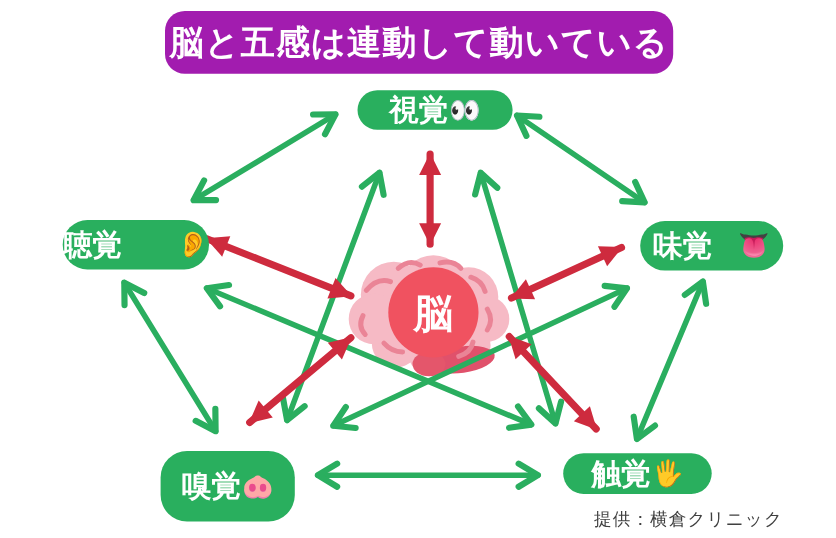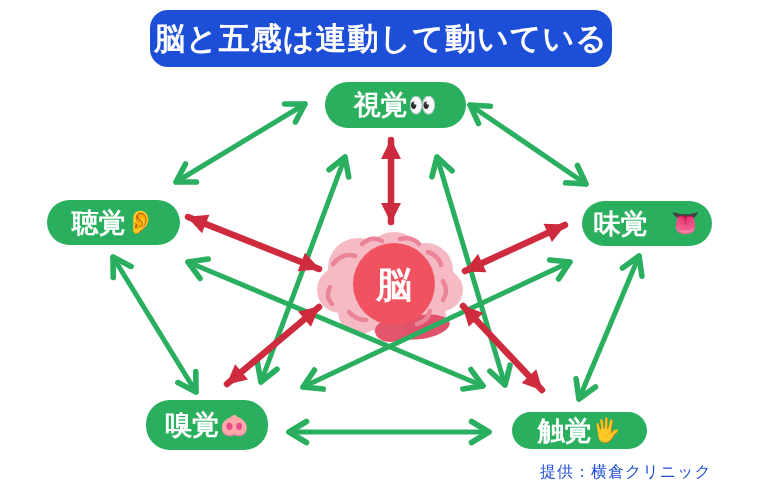--- a/index.html
+++ b/index.html
@@ -1,30 +1,30 @@
 <!DOCTYPE html>
 <html><head>
 <meta charset="utf-8">
 <style>
   html,body{margin:0;padding:0;background:#fff;}
   .canvas{position:relative;width:760px;height:489px;background:#ffffff;overflow:hidden;
           font-family:"Liberation Sans","DejaVu Sans",sans-serif;}
-  .title{position:absolute;left:150px;top:10px;width:462px;height:57px;background:#1d4ed8;
+  .title{position:absolute;left:150px;top:10px;width:462px;height:57px;background:#a21caf;
          border-radius:18px;color:#fff;font-weight:bold;font-size:31px;display:flex;
          align-items:center;justify-content:center;letter-spacing:1px;white-space:nowrap;}
   .node{position:absolute;background:#29af5e;border-radius:24px;color:#fff;font-weight:bold;
         font-size:27px;display:flex;align-items:center;justify-content:center;gap:1px;
         white-space:nowrap;z-index:3;}
   .node .emoji{font-size:23px;line-height:1;}
-  .n-sight  {left:325px;top:82px; width:141px;height:46px;}
-  .n-hearing{left:47px; top:200px;width:133px;height:45px;}
+  .n-sight  {left:325px;top:82px; width:141px;height:36px;}
+  .n-hearing{left:57px; top:200px;width:133px;height:45px;justify-content:space-between;}
   .n-taste  {left:582px;top:201px;width:130px;height:45px;gap:24px;}
-  .n-smell  {left:146px;top:400px;width:122px;height:50px;align-items:center;}
+  .n-smell  {left:146px;top:410px;width:122px;height:64px;align-items:center;}
   .n-touch  {left:512px;top:412px;width:135px;height:37px;}
-  .credit{position:absolute;left:540px;top:462px;font-size:16px;color:#1d4ed8;
+  .credit{position:absolute;left:540px;top:462px;font-size:16px;color:#404040;
           letter-spacing:1px;white-space:nowrap;}
   svg.layer{position:absolute;left:0;top:0;z-index:2;}
   .gline{stroke:#2aae5f;stroke-width:5;stroke-linecap:round;}
   .rline{stroke:#ce2b3e;stroke-width:6.5;stroke-linecap:round;}
 </style>
 </head>
 <body>
 
 <div class="canvas">
 

